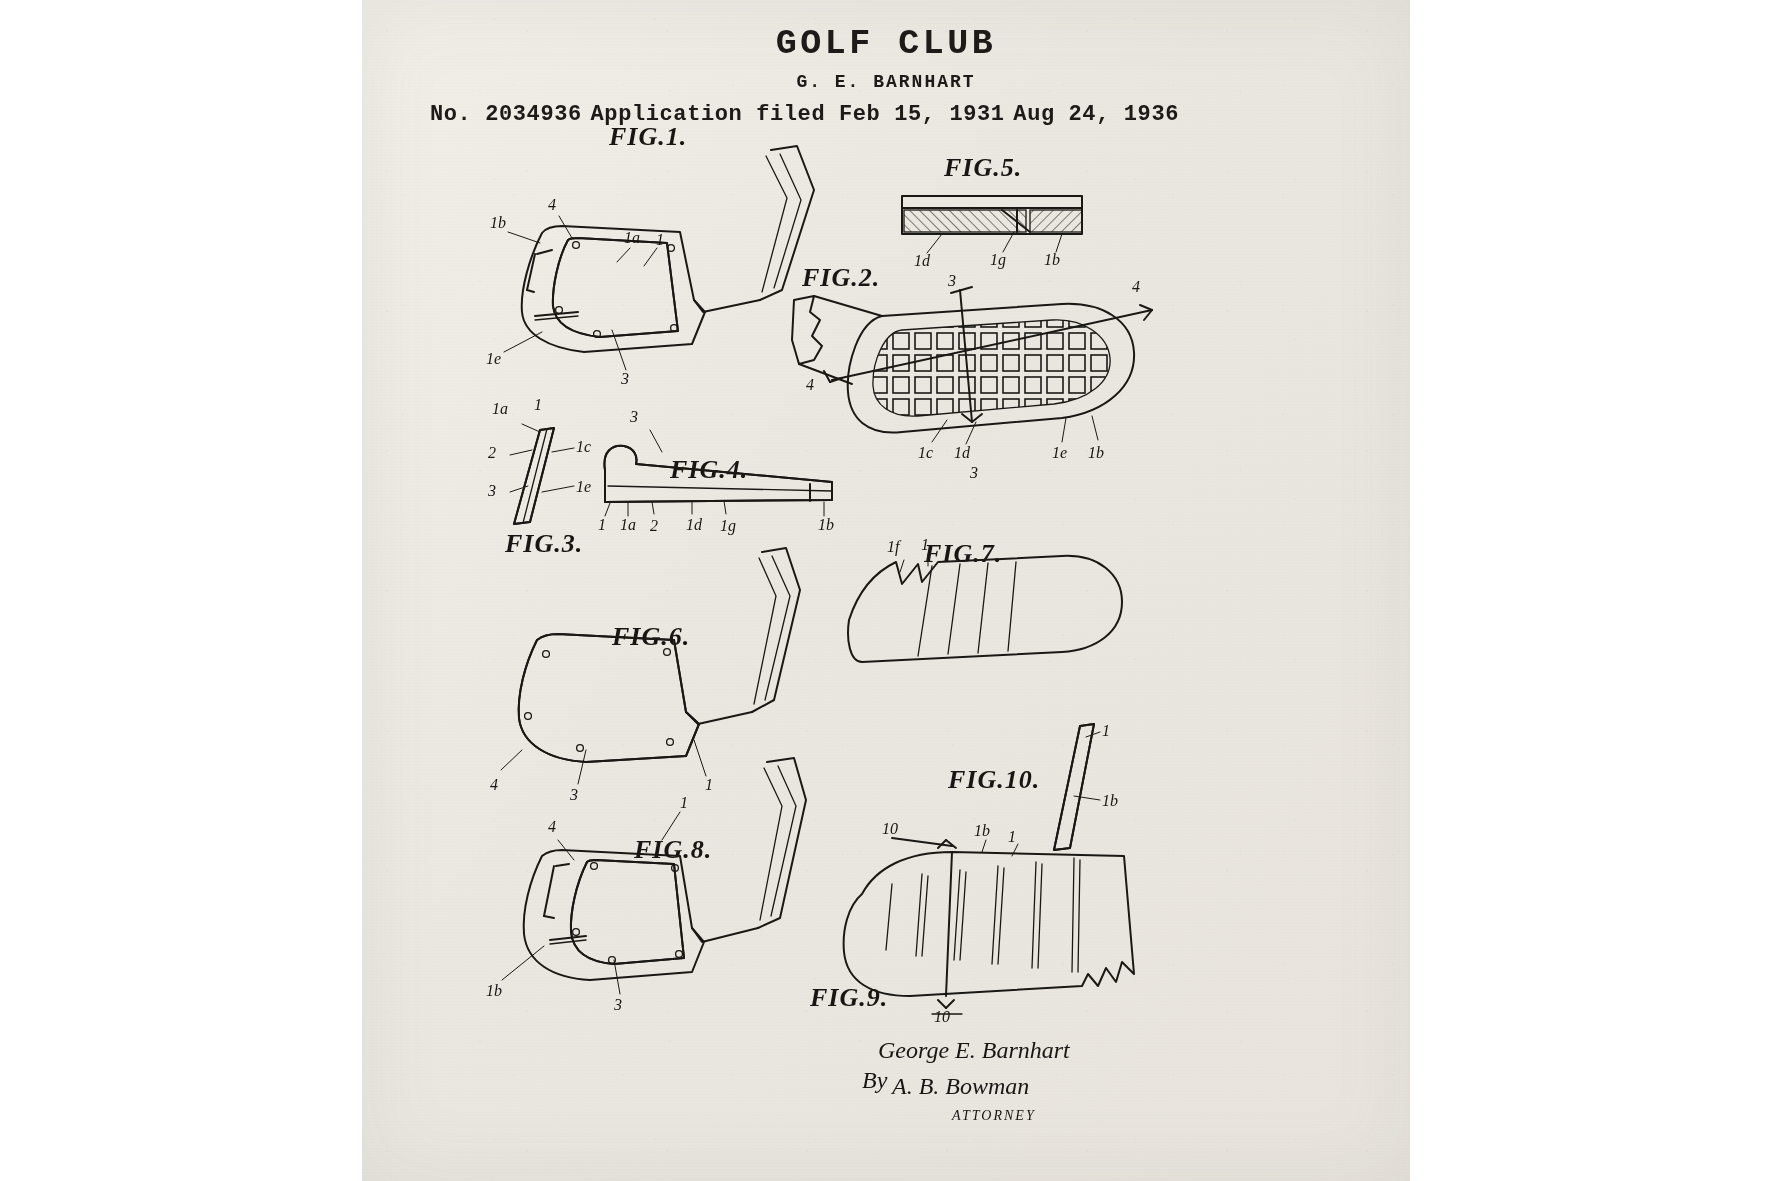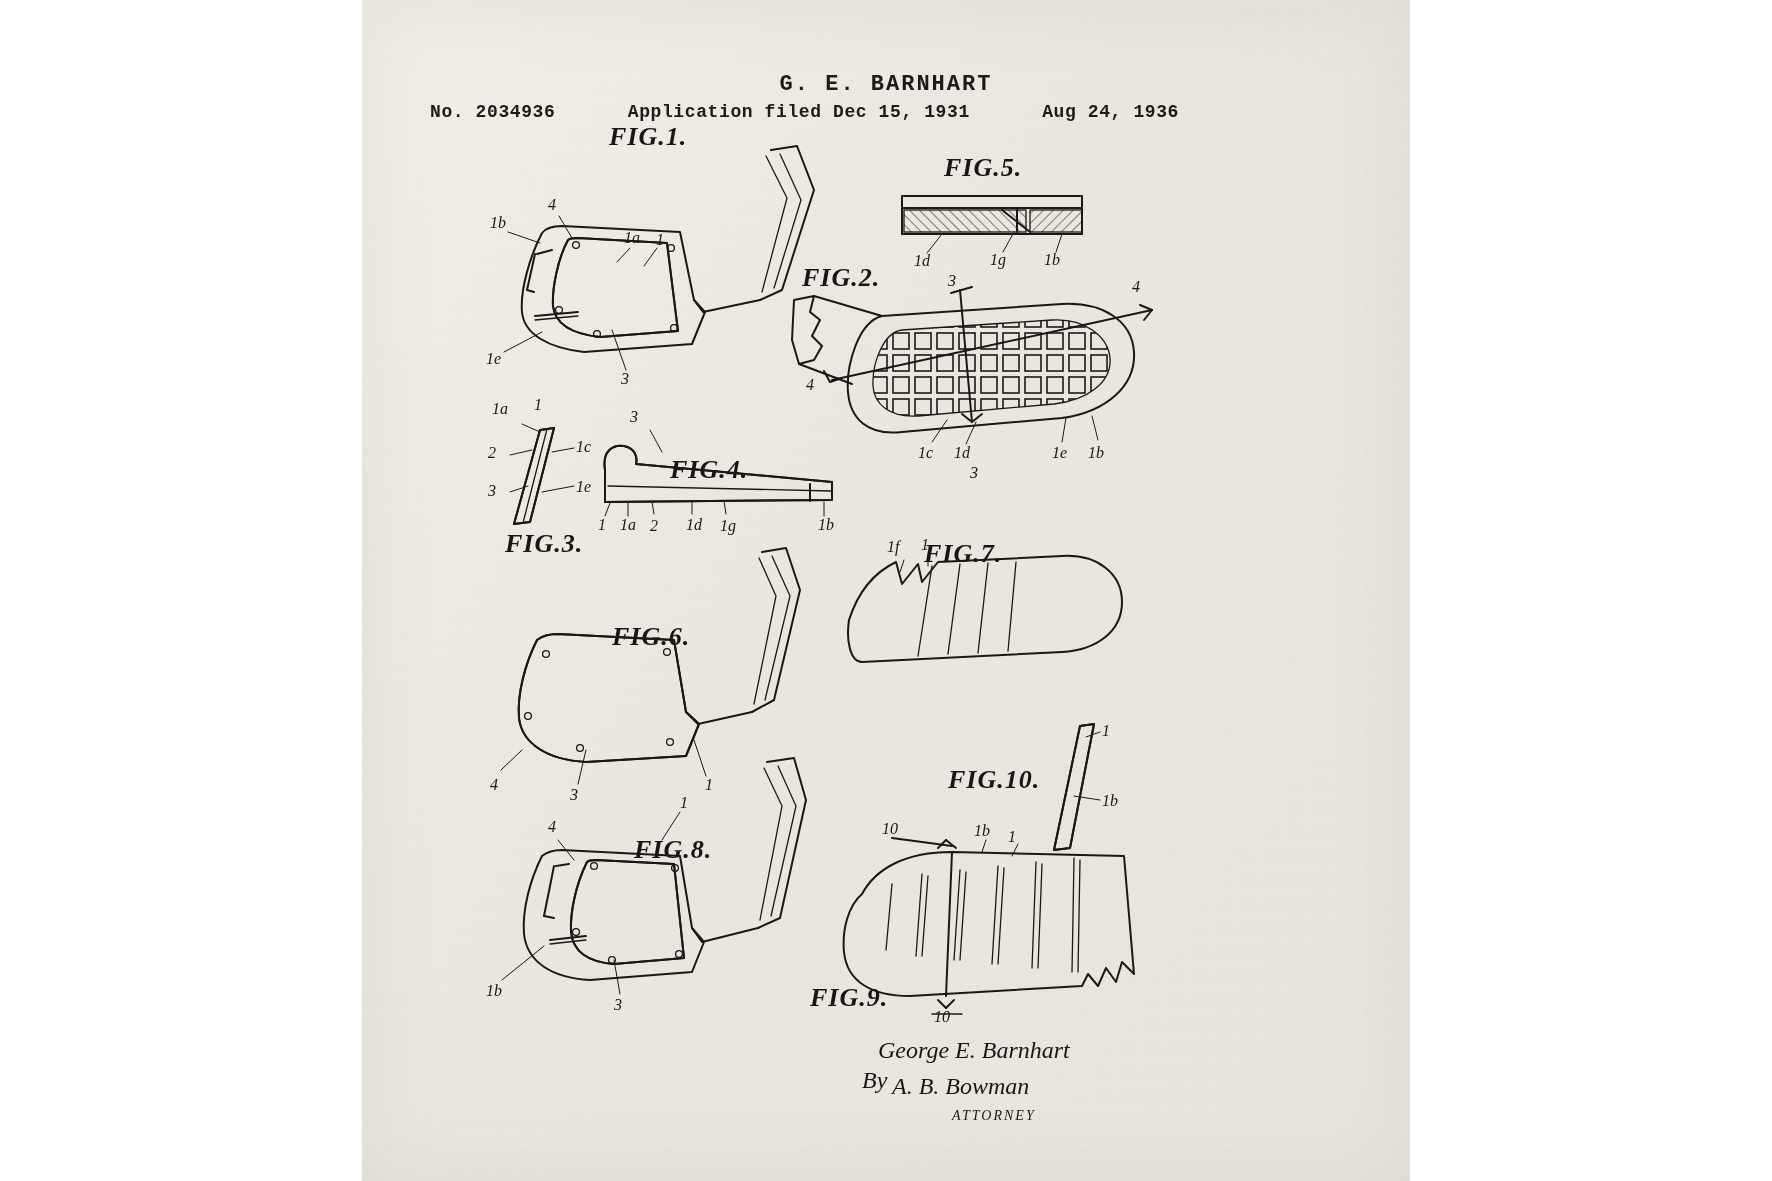--- a/index.html
+++ b/index.html
@@ -56,33 +56,33 @@
   }
   #title {
     top: 24px;
     font-family: "Liberation Mono", monospace;
     font-size: 35px;
     letter-spacing: 3.5px;
     font-weight: 700;
   }
   #inventor {
     top: 72px;
-    font-size: 22px;
+    font-size: 18px;
     letter-spacing: 2px;
     font-weight: 700;
   }
   .hdrrow {
     position: absolute;
     top: 102px;
     width: 885px;
     display: flex;
     justify-content: space-between;
     padding: 0 68px;
     box-sizing: border-box;
-    font-size: 18px;
+    font-size: 22px;
     letter-spacing: 0.6px;
     color: #1d1b19;
     font-weight: 700;
   }
   #patnum { text-align: left; }
   #appfiled { text-align: center; flex: 1; }
   #patdate { text-align: right; }
 
   
   #drawing {
@@ -123,24 +123,25 @@
   .ln-hair { fill: none; stroke: #1a1815; stroke-width: 1; stroke-linecap: round; }
 </style>
 </head>
 <body>
 
 <div id="canvas">
 
   <div id="sheet">
     <div class="paper-grain"></div>
 
+    <div class="hdr" id="title">GOLF CLUB</div>
     <div class="hdr" id="inventor">G. E. BARNHART</div>
     <div class="hdrrow">
       <span id="patnum">No. 2034936</span>
-      <span id="appfiled">Application filed Dec 15, 1931</span>
+      <span id="appfiled">Application filed Feb 15, 1931</span>
       <span id="patdate">Aug 24, 1936</span>
     </div>
 
     <svg id="drawing" viewBox="0 0 1048 1181">
       <defs>
         <pattern id="xhatch" width="10" height="10" patternUnits="userSpaceOnUse" patternTransform="rotate(45)">
           <line x1="0" y1="0" x2="0" y2="10" stroke="#1a1815" stroke-width="1"></line>
           <line x1="5" y1="0" x2="5" y2="10" stroke="#1a1815" stroke-width="1"></line>
           <line x1="0" y1="0" x2="10" y2="0" stroke="#1a1815" stroke-width="1"></line>
           <line x1="0" y1="5" x2="10" y2="5" stroke="#1a1815" stroke-width="1"></line>

